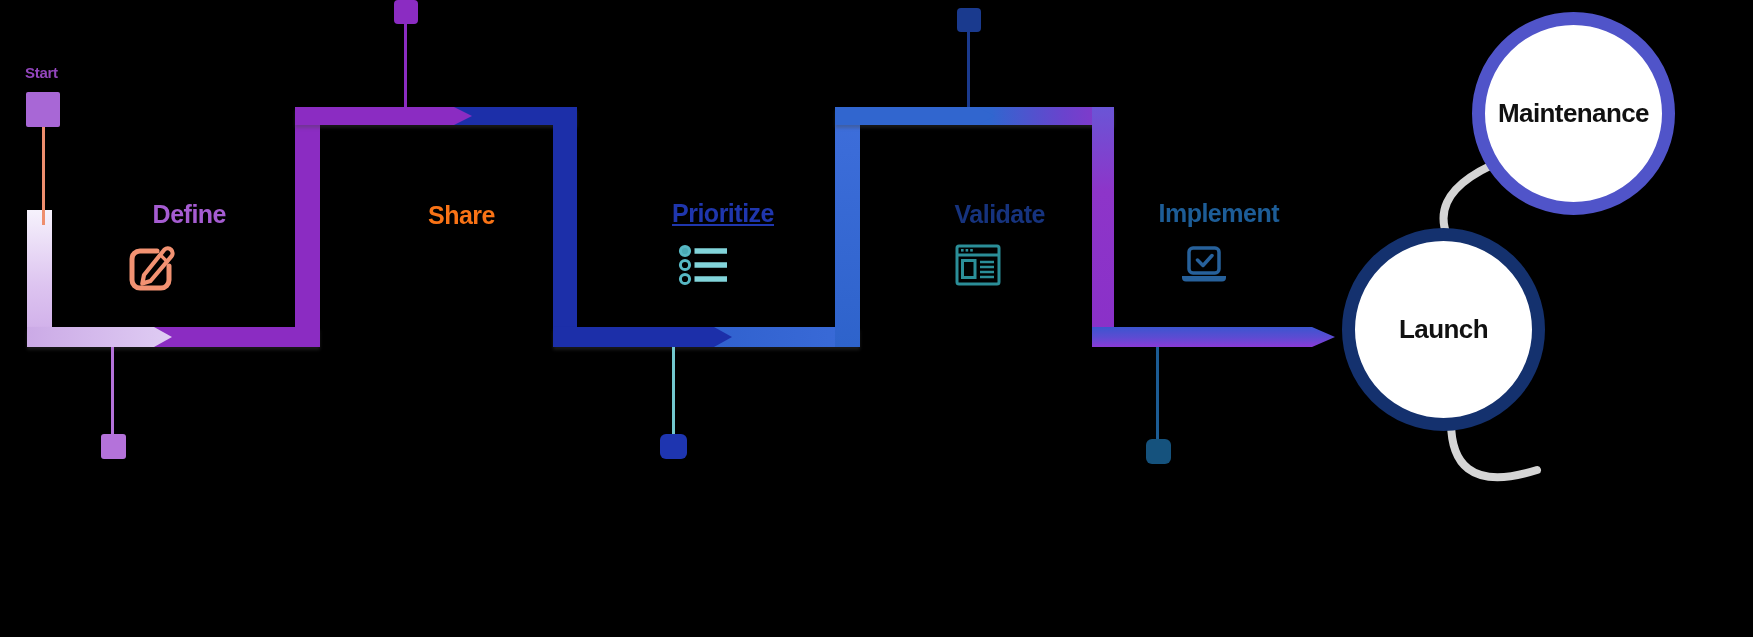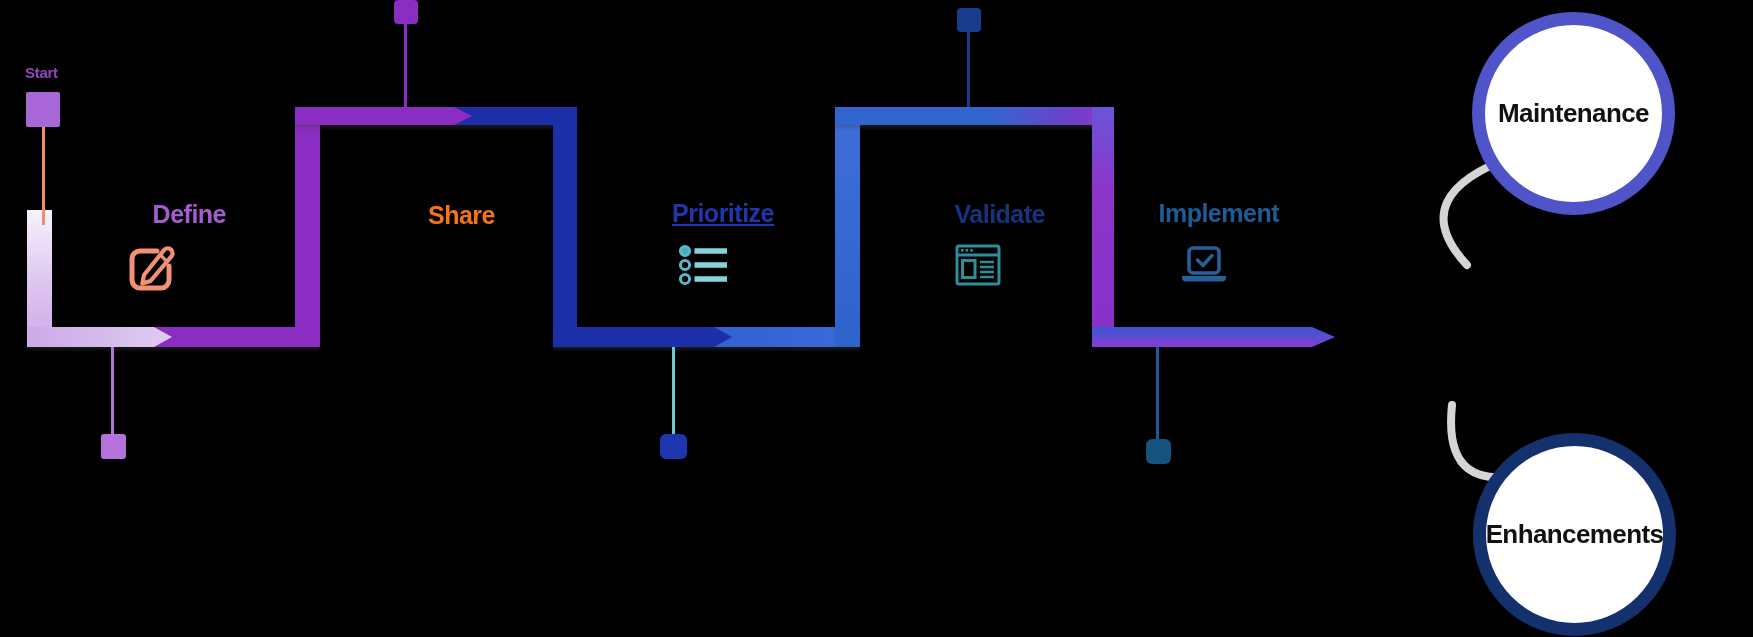--- a/index.html
+++ b/index.html
@@ -141,17 +141,17 @@
 
   <svg class="stage-icon" style="left:1156px;top:246px" width="52" height="40" viewBox="0 0 52 40">
     <rect x="11" y="2" width="30" height="25" rx="4" fill="none" stroke="#27619b" stroke-width="3.5"></rect>
     <path d="M19.5 14 l5.5 5.5 L34 9.5" fill="none" stroke="#27619b" stroke-width="3.5" stroke-linecap="round" stroke-linejoin="round"></path>
     <path d="M4 30 h44 v1.5 a4 4 0 0 1 -4 4 H8 a4 4 0 0 1 -4 -4 z" fill="#27619b"></path>
   </svg>
 
   <div class="node node-maintenance">
     <span class="node-label">Maintenance</span>
   </div>
-  <div class="node node-enhancements">
-    <span class="node-label">Enhancements</span>
+  <div class="node node-launch">
+    <span class="node-label">Launch</span>
   </div>
 
 </div>
 
 </body></html>

